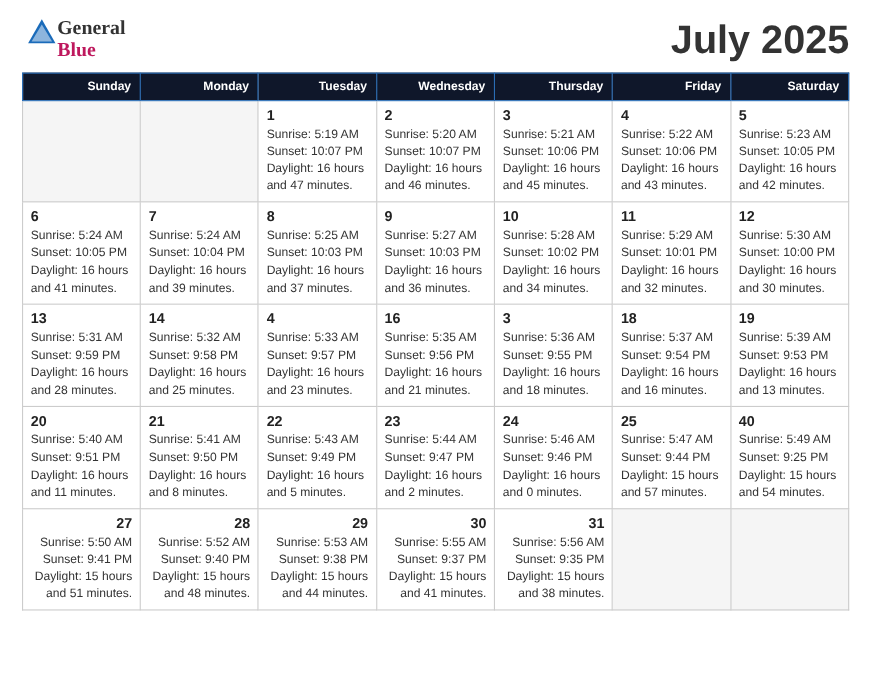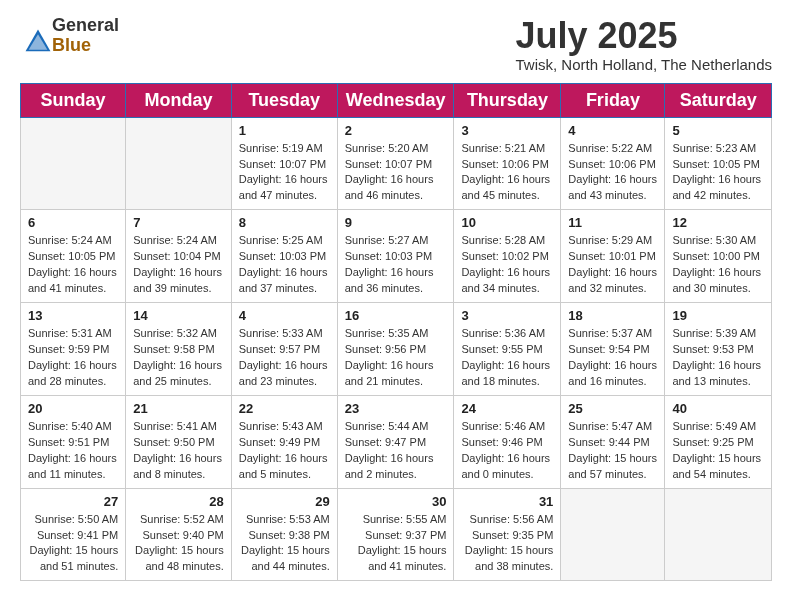--- a/index.html
+++ b/index.html
@@ -17,65 +17,67 @@
       padding: 16px 20px 16px 20px;
     }
     .header {
       display: flex;
       justify-content: space-between;
       align-items: flex-start;
       margin-bottom: 10px;
     }
     .logo {
       display: flex;
-      align-items: flex-end;
+      align-items: flex-start;
+      font-family: Liberation Serif, serif;
     }
     .logo-text {
       display: flex;
       flex-direction: column;
       line-height: 1.1;
     }
     .logo-general {
       font-size: 18px;
       font-weight: bold;
       color: #333;
     }
     .logo-blue {
       font-size: 18px;
       font-weight: bold;
-      color: #a16207;
+      color: #be185d;
     }
     .logo-icon {
       width: 28px;
       height: 28px;
       margin-left: 4px;
     }
     .title-block {
+      text-align: right;
     }
     .month-title {
       font-size: 36px;
       font-weight: bold;
       color: #333;
       line-height: 1.1;
     }
     .location {
       font-size: 15px;
       color: #333;
     }
     .calendar {
       width: 100%;
       border-collapse: collapse;
       border: 1px solid #ccc;
     }
     .calendar th {
-      background: #be185d;
+      background: #0f172a;
       color: #fff;
-      font-size: 18px;
-      font-weight: bold;
-      text-align: center;
+      font-size: 11px;
+      font-weight: bold;
+      text-align: right;
       padding: 6px 8px;
       border: 1px solid #2a6db5;
     }
     .calendar td {
       border: 1px solid #ccc;
       vertical-align: top;
       padding: 5px 7px;
       width: 108px;
       min-height: 80px;
       font-size: 11px;
@@ -111,21 +113,20 @@
         <polygon points="18,2 34,30 2,30" fill="#1a6bba"></polygon>
         <polygon points="18,8 30,28 6,28" fill="#fff" opacity="0.5"></polygon>
       </svg>
       <div class="logo-text">
         <span class="logo-general">General</span>
         <span class="logo-blue">Blue</span>
       </div>
     </div>
     <div class="title-block">
       <div class="month-title">July 2025</div>
-      <div class="location">Twisk, North Holland, The Netherlands</div>
     </div>
   </div>
 
   <table class="calendar">
     <thead>
       <tr>
         <th>Sunday</th>
         <th>Monday</th>
         <th>Tuesday</th>
         <th>Wednesday</th>

